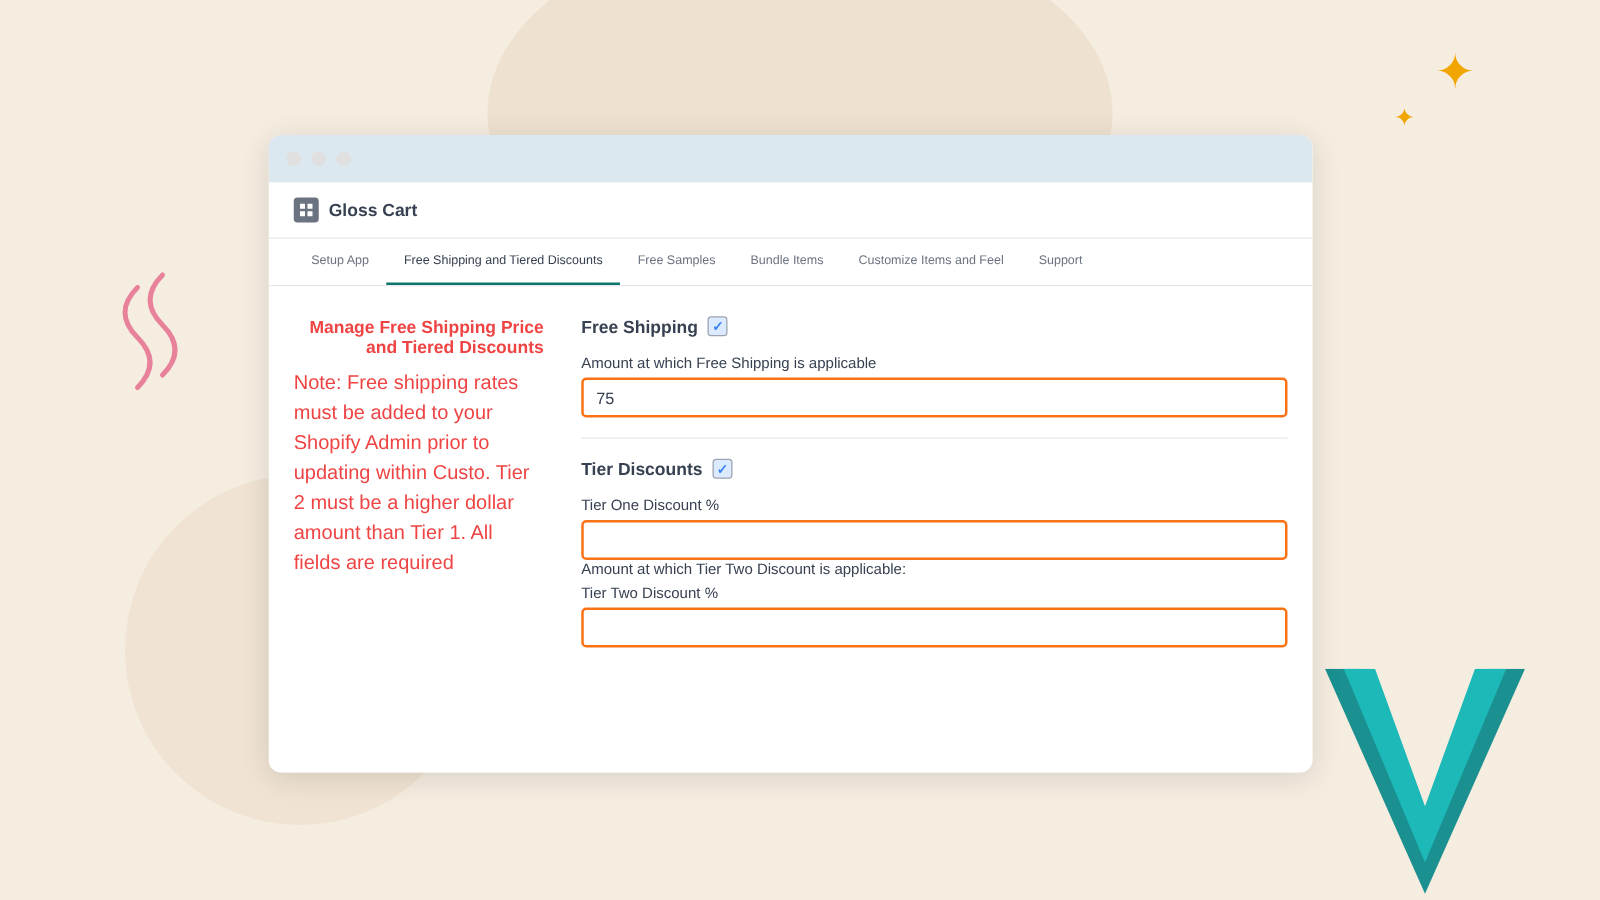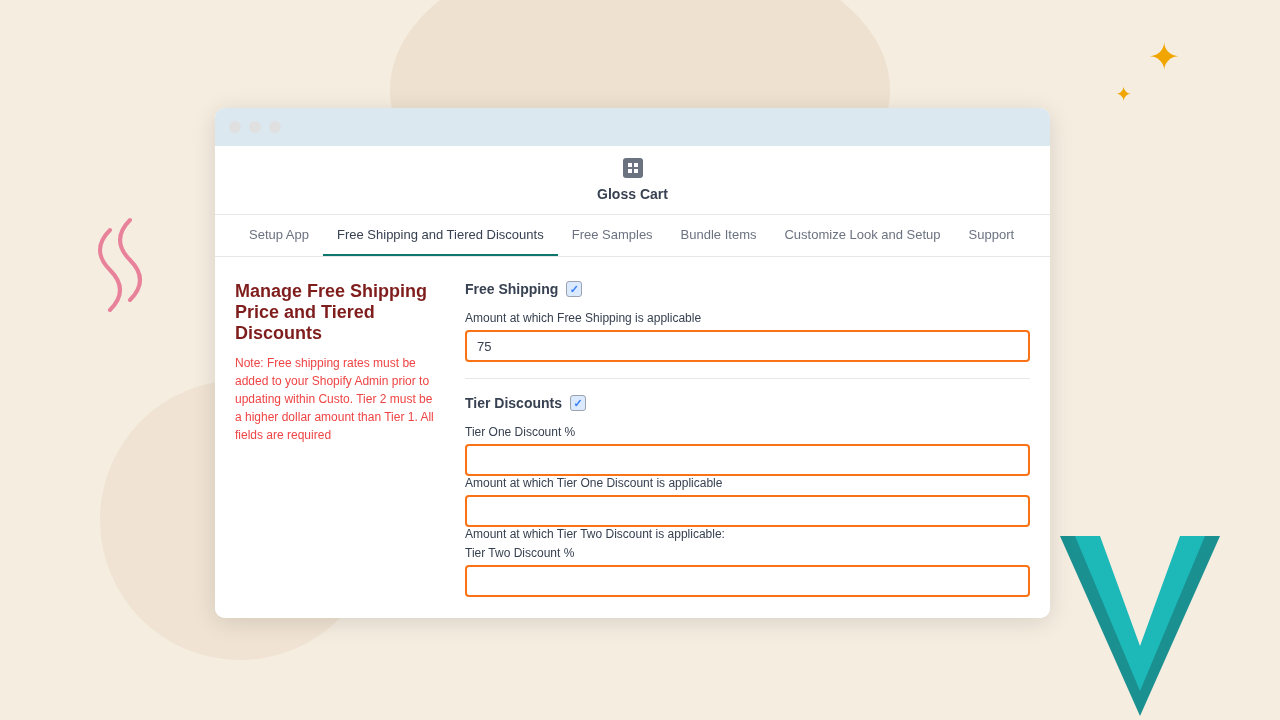--- a/index.html
+++ b/index.html
@@ -109,21 +109,20 @@
       overflow-y: auto;
     }
 
     
     .app-header {
       padding: 12px 20px;
       border-bottom: 1px solid #e5e7eb;
       display: flex;
       align-items: center;
       gap: 8px;
-      flex-direction: column;
     }
 
     .app-logo-icon {
       width: 20px;
       height: 20px;
       background: #6b7280;
       border-radius: 3px;
       display: flex;
       align-items: center;
       justify-content: center;
@@ -138,21 +137,21 @@
     
     .nav-tabs {
       display: flex;
       padding: 0 20px;
       border-bottom: 1px solid #e5e7eb;
       gap: 0;
     }
 
     .nav-tab {
       padding: 12px 14px;
-      font-size: 13px;
+      font-size: 10px;
       color: #6b7280;
       cursor: pointer;
       border-bottom: 2px solid transparent;
       white-space: nowrap;
     }
 
     .nav-tab.active {
       color: #374151;
       border-bottom: 2px solid #0f766e;
       font-weight: 500;
@@ -164,28 +163,29 @@
       padding: 24px 20px;
       gap: 30px;
     }
 
     .left-panel {
       width: 200px;
       flex-shrink: 0;
     }
 
     .section-title {
-      font-size: 18px;
+      font-size: 14px;
       font-weight: 600;
-      color: #7f1d1d;
+      color: #ef4444;
       margin-bottom: 10px;
+      text-align: right;
     }
 
     .note-text {
-      font-size: 12px;
+      font-size: 16px;
       color: #ef4444;
       line-height: 1.5;
     }
 
     .right-panel {
       flex: 1;
     }
 
     
     .field-group {
@@ -290,21 +290,21 @@
         </svg>
       </div>
       <span class="app-title">Gloss Cart</span>
     </div>
 
     <nav class="nav-tabs">
       <div class="nav-tab">Setup App</div>
       <div class="nav-tab active">Free Shipping and Tiered Discounts</div>
       <div class="nav-tab">Free Samples</div>
       <div class="nav-tab">Bundle Items</div>
-      <div class="nav-tab">Customize Look and Setup</div>
+      <div class="nav-tab">Customize Items and Feel</div>
       <div class="nav-tab">Support</div>
     </nav>
 
     <div class="main-content">
 
       <div class="left-panel">
         <div class="section-title">Manage Free Shipping Price and Tiered Discounts</div>
         <div class="note-text">Note: Free shipping rates must be added to your Shopify Admin prior to updating within Custo. Tier 2 must be a higher dollar amount than Tier 1. All fields are required</div>
       </div>
 
@@ -325,24 +325,20 @@
         <div class="section-header">
           <span class="section-header-label">Tier Discounts</span>
           <div class="checkbox checked"></div>
         </div>
 
         <div class="field-group">
           <div class="field-label">Tier One Discount %</div>
           <input class="text-input" type="text" style="">
         </div>
 
-        <div class="field-group">
-          <div class="field-label">Amount at which Tier One Discount is applicable</div>
-          <input class="text-input" type="text" style="">
-        </div>
 
         <div class="field-group">
           <div class="field-label">Amount at which Tier Two Discount is applicable:</div>
 
         </div>
 
         <div class="field-group">
           <div class="field-label">Tier Two Discount %</div>
           <input class="text-input" type="text" style="">
         </div>

